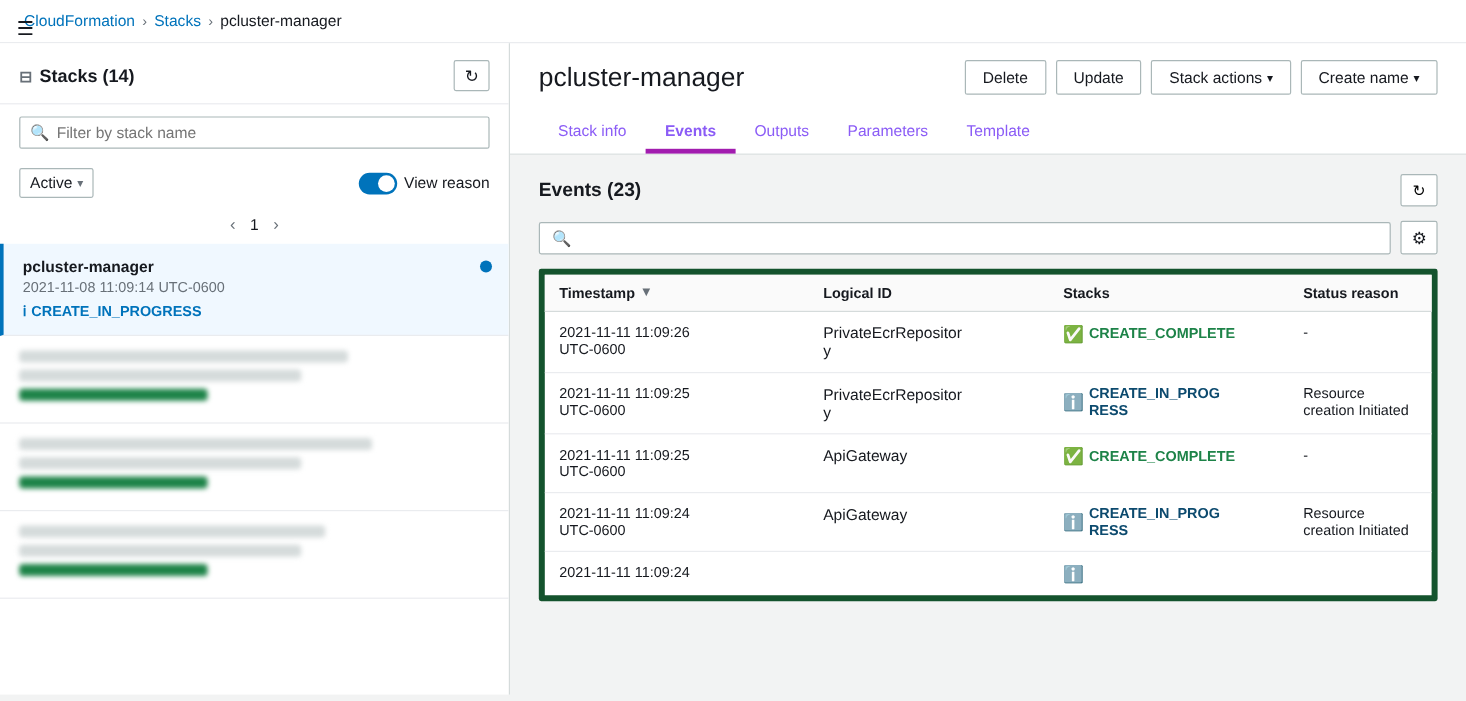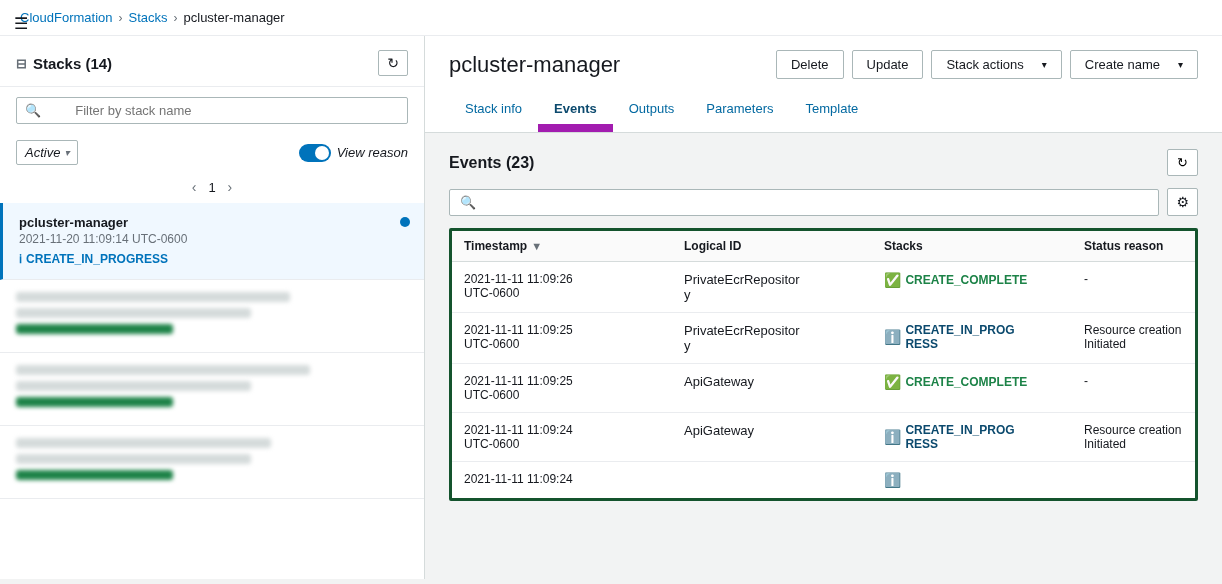--- a/index.html
+++ b/index.html
@@ -14,24 +14,24 @@
 
     
     .sidebar { width: 425px; min-width: 425px; background: #fff; border-right: 1px solid #d5dbdb; display: flex; flex-direction: column; overflow: hidden; }
     .sidebar-header { display: flex; align-items: center; justify-content: space-between; padding: 14px 16px 10px; border-bottom: 1px solid #eaecef; }
     .sidebar-title { font-size: 15px; font-weight: 700; display: flex; align-items: center; gap: 6px; }
     .sidebar-title-icon { font-size: 13px; color: #687078; }
     .refresh-btn { border: 1px solid #aab7b8; background: #fff; border-radius: 2px; padding: 4px 8px; cursor: pointer; font-size: 14px; color: #16191f; }
 
     .sidebar-filter { padding: 10px 16px; }
     .search-box { display: flex; align-items: center; border: 1px solid #aab7b8; border-radius: 2px; padding: 5px 8px; gap: 6px; background: #fff; }
-    .search-box input { border: none; outline: none; font-size: 13px; width: 100%; color: #687078; margin-left: 28px; }
+    .search-box input { border: none; outline: none; font-size: 13px; width: 100%; color: #687078; }
     .search-icon { color: #687078; font-size: 13px; }
 
-    .sidebar-controls { display: flex; align-items: center; justify-content: space-between; padding: 6px 16px 8px; font-style: italic; }
+    .sidebar-controls { display: flex; align-items: center; justify-content: space-between; padding: 6px 16px 8px; }
     .filter-dropdown { display: flex; align-items: center; gap: 4px; border: 1px solid #aab7b8; background: #fff; border-radius: 2px; padding: 4px 8px; cursor: pointer; font-size: 13px; }
     .filter-dropdown .chevron { font-size: 10px; color: #687078; }
     .view-nested { display: flex; align-items: center; gap: 6px; font-size: 13px; }
     .toggle { width: 32px; height: 18px; background: #0073bb; border-radius: 9px; position: relative; cursor: pointer; }
     .toggle::after { content: ''; position: absolute; width: 14px; height: 14px; background: #fff; border-radius: 50%; top: 2px; right: 2px; }
 
     .pagination { display: flex; align-items: center; gap: 8px; justify-content: center; padding: 4px 0 6px; font-size: 13px; color: #16191f; }
     .pagination button { border: none; background: none; cursor: pointer; color: #687078; font-size: 14px; padding: 2px 4px; }
 
     .stack-list { flex: 1; overflow-y: auto; }
@@ -48,37 +48,37 @@
     .blur-line.short { width: 60%; }
     .blur-line.green { background: #1d8348; width: 40%; }
 
     
     .main-content { flex: 1; display: flex; flex-direction: column; overflow: hidden; }
     .content-header { background: #fff; padding: 14px 24px 0; border-bottom: 1px solid #d5dbdb; }
     .stack-title-row { display: flex; align-items: center; justify-content: space-between; margin-bottom: 14px; }
     .stack-name { font-size: 22px; font-weight: 300; color: #16191f; }
     .header-buttons { display: flex; gap: 8px; align-items: center; }
     .btn { border: 1px solid #aab7b8; background: #fff; border-radius: 2px; padding: 6px 14px; cursor: pointer; font-size: 13px; color: #16191f; }
-    .btn-dropdown { display: flex; align-items: center; gap: 18px; }
+    .btn-dropdown { display: flex; align-items: center; gap: 4px; }
     .btn-dropdown .chevron { font-size: 10px; }
 
     .tabs { display: flex; gap: 0; }
-    .tab { padding: 8px 16px; font-size: 13px; color: #0369a1; cursor: pointer; border-bottom: 2px solid transparent; text-decoration: none; }
-    .tab.active { color: #0c4a6e; border-bottom: 8px solid #a21caf; font-weight: 600; }
+    .tab { padding: 8px 16px; font-size: 13px; color: #8b5cf6; cursor: pointer; border-bottom: 2px solid transparent; text-decoration: none; }
+    .tab.active { color: #8b5cf6; border-bottom: 4px solid #a21caf; font-weight: 600; }
 
     
     .events-section { flex: 1; overflow-y: auto; padding: 16px 24px; background: #f2f3f3; }
     .events-header { display: flex; align-items: center; justify-content: space-between; margin-bottom: 12px; }
     .events-title { font-size: 16px; font-weight: 700; }
     .events-search-row { display: flex; align-items: center; gap: 8px; margin-bottom: 12px; }
     .events-search { display: flex; align-items: center; border: 1px solid #aab7b8; border-radius: 2px; padding: 5px 10px; gap: 6px; background: #fff; flex: 1; }
     .events-search input { border: none; outline: none; font-size: 13px; width: 100%; }
     .settings-icon { border: 1px solid #aab7b8; background: #fff; border-radius: 2px; padding: 5px 8px; cursor: pointer; font-size: 14px; color: #16191f; }
 
-    .events-table { background: #fff; border: 3px solid #14532d; border-radius: 2px; width: 100%; }
+    .events-table { background: #fff; border: 5px solid #14532d; border-radius: 2px; width: 100%; }
     .events-table-header { display: grid; grid-template-columns: 220px 200px 200px 1fr; padding: 8px 12px; background: #fafafa; border-bottom: 1px solid #d5dbdb; font-size: 12px; font-weight: 700; color: #16191f; }
     .col-header { display: flex; align-items: center; gap: 4px; }
     .sort-icon { color: #687078; font-size: 11px; }
 
     .events-row { display: grid; grid-template-columns: 220px 200px 200px 1fr; padding: 10px 12px; border-bottom: 1px solid #eaecef; font-size: 13px; align-items: start; }
     .events-row:last-child { border-bottom: none; }
 
     .timestamp { color: #16191f; font-size: 12px; }
     .logical-id { color: #16191f; }
     .status-complete { color: #1d8348; font-weight: 700; font-size: 12px; }
@@ -145,21 +145,21 @@
       <button>‹</button>
       <span>1</span>
       <button>›</button>
     </div>
 
     <div class="stack-list">
 
       <div class="stack-item active">
         <div class="active-dot"></div>
         <div class="stack-item-name">pcluster-manager</div>
-        <div class="stack-item-date">2021-11-20 11:09:14 UTC-0600</div>
+        <div class="stack-item-date">2021-11-08 11:09:14 UTC-0600</div>
         <div class="stack-item-status">
           <span class="status-info-icon">ℹ</span>
           <span>CREATE_IN_PROGRESS</span>
         </div>
       </div>
 
       <div class="blurred-item">
         <div class="blur-line" style="width:70%"></div>
         <div class="blur-line short"></div>
         <div class="blur-line green"></div>

